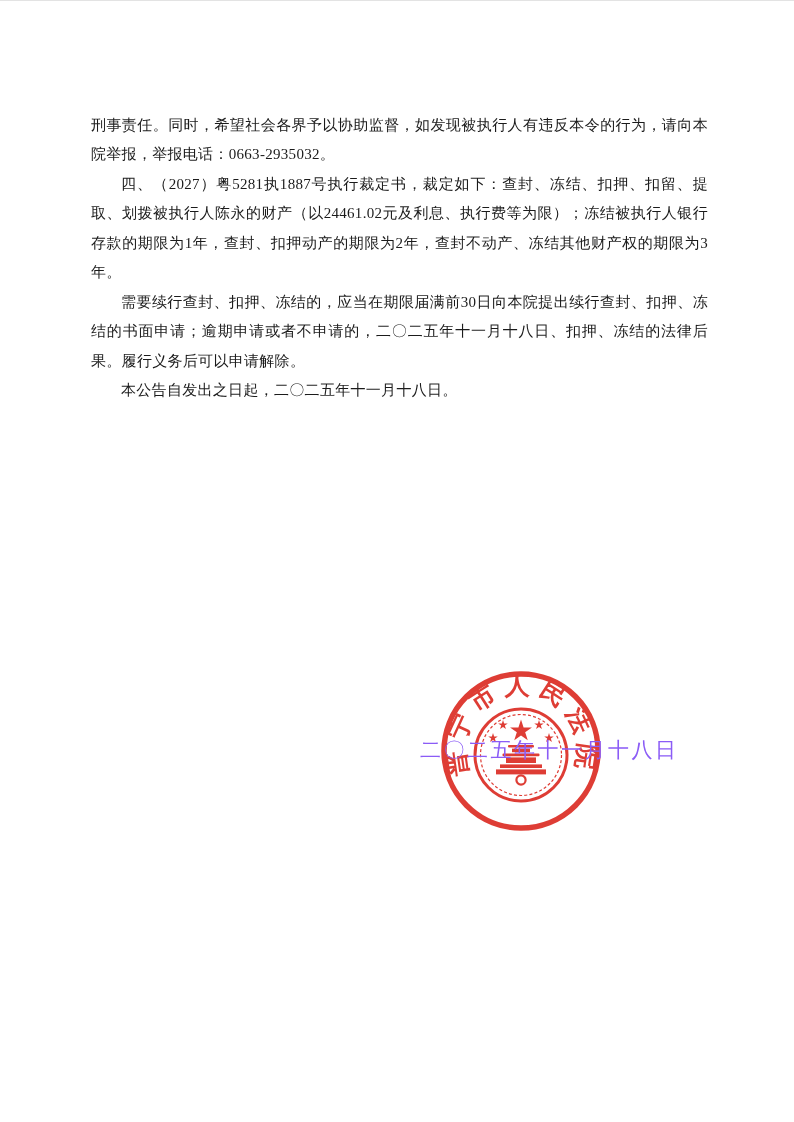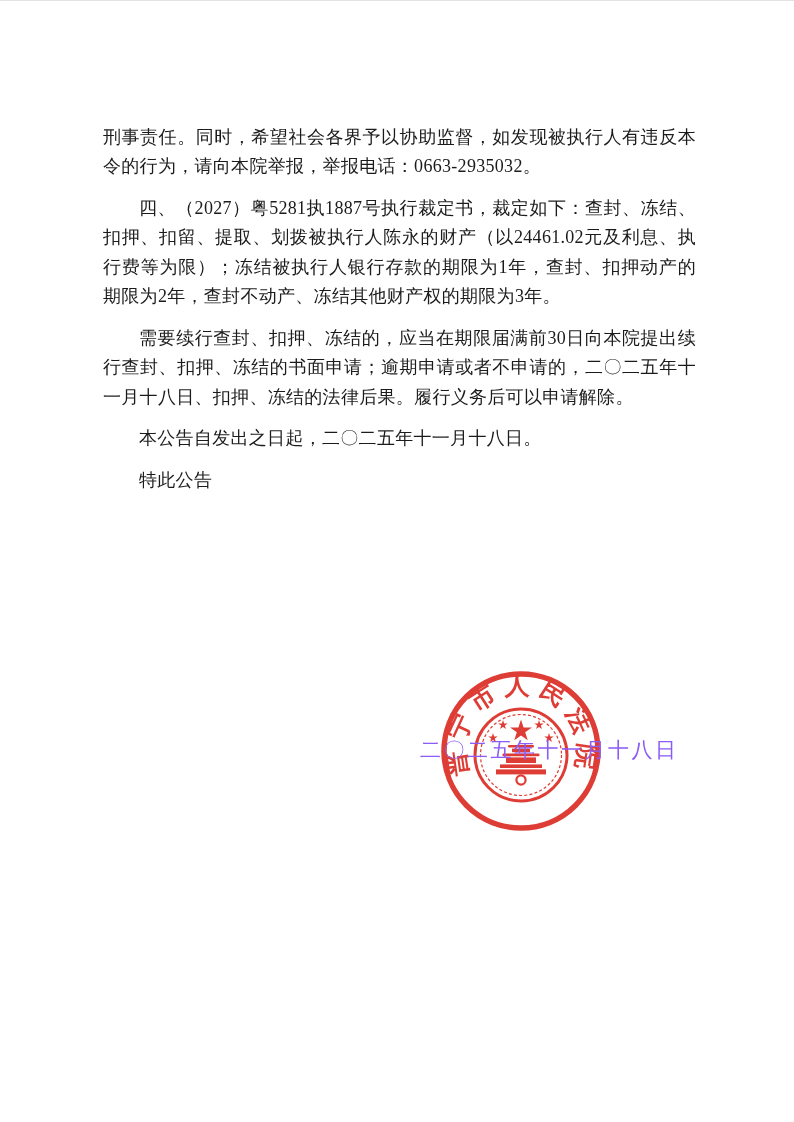--- a/index.html
+++ b/index.html
@@ -12,22 +12,22 @@
     border-top: 1px solid #e3e3e3;
     box-sizing: border-box;
   }
   .page { position: absolute; inset: 0; }
   .content {
     position: absolute;
     left: 91px; top: 110px; width: 617px;
     z-index: 2;
   }
   .content p {
-    margin: 12px;
-    font-size: 18px;
+    margin: 0;
+    font-size: 15px;
     line-height: 29.45px;
     color: #1b1b1b;
     text-align: justify;
     text-justify: inter-ideograph;
     letter-spacing: 0.3px;
     word-break: break-all;
   }
   .content p.indent { text-indent: 2em; }
   .date-line {
     position: absolute;
@@ -53,21 +53,20 @@
 </head>
 <body>
 
 <div class="page">
 
   <div class="content">
     <p>刑事责任。同时，希望社会各界予以协助监督，如发现被执行人有违反本令的行为，请向本院举报，举报电话：0663-2935032。</p>
     <p class="indent">四、（2027）粤5281执1887号执行裁定书，裁定如下：查封、冻结、扣押、扣留、提取、划拨被执行人陈永的财产（以24461.02元及利息、执行费等为限）；冻结被执行人银行存款的期限为1年，查封、扣押动产的期限为2年，查封不动产、冻结其他财产权的期限为3年。</p>
     <p class="indent">需要续行查封、扣押、冻结的，应当在期限届满前30日向本院提出续行查封、扣押、冻结的书面申请；逾期申请或者不申请的，二〇二五年十一月十八日、扣押、冻结的法律后果。履行义务后可以申请解除。</p>
     <p class="indent">本公告自发出之日起，二〇二五年十一月十八日。</p>
-    <p class="indent">特此公告</p>
   </div>
 
   <div class="date-line">二〇二五年十一月十八日</div>
 
   <svg class="seal" viewBox="-84 -84 168 168" xmlns="http://www.w3.org/2000/svg">
     <defs>
       <path id="sealArc" d="M -48.3 30.2 A 57 57 0 1 1 48.3 30.2" fill="none"></path>
       <path id="starP" d="M0,-10 L2.25,-3.09 L9.51,-3.09 L3.63,1.18 L5.88,8.09 L0,3.82 L-5.88,8.09 L-3.63,1.18 L-9.51,-3.09 L-2.25,-3.09 Z"></path>
     </defs>
 

